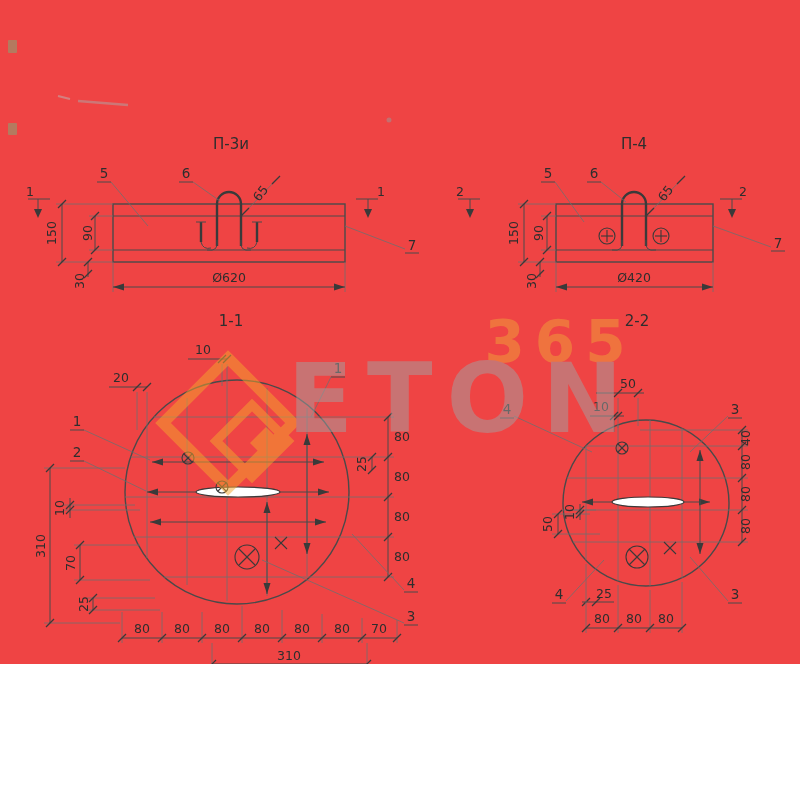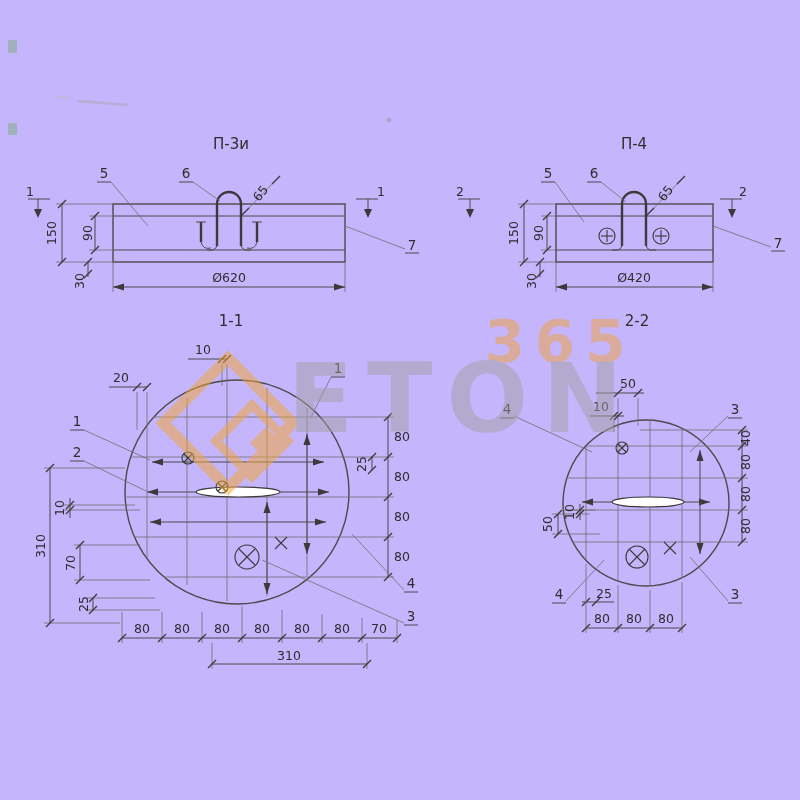--- a/index.html
+++ b/index.html
@@ -1,16 +1,16 @@
 <!DOCTYPE html>
 <html><head>
 <meta charset="utf-8">
 <style>
   html,body{margin:0;padding:0;background:#ffffff;}
-  .page{width:800px;height:800px;position:relative;background:#c4b5fd;overflow:hidden;}
+  .page{width:800px;height:664px;position:relative;background:#ef4444;overflow:hidden;}
   svg text{font-family:"DejaVu Sans","Liberation Sans",sans-serif;font-size:12.5px;fill:#2e2e2e;text-anchor:middle;}
   svg .ttl{font-size:15px;}
   svg .lbl{font-size:13.5px;}
   svg .as{text-anchor:start;}
   .ol{fill:none;stroke:#4a4a4a;stroke-width:1.4;}
   .ln{fill:none;stroke:#4a4a4a;stroke-width:1;}
   .th{fill:none;stroke:#6e6e6e;stroke-width:0.8;}
   .tk{stroke:#3a3a3a;stroke-width:1.2;fill:none;}
   .bar{fill:none;stroke:#3a3a3a;stroke-width:2.4;}
   .tri{fill:#3a3a3a;stroke:none;}

